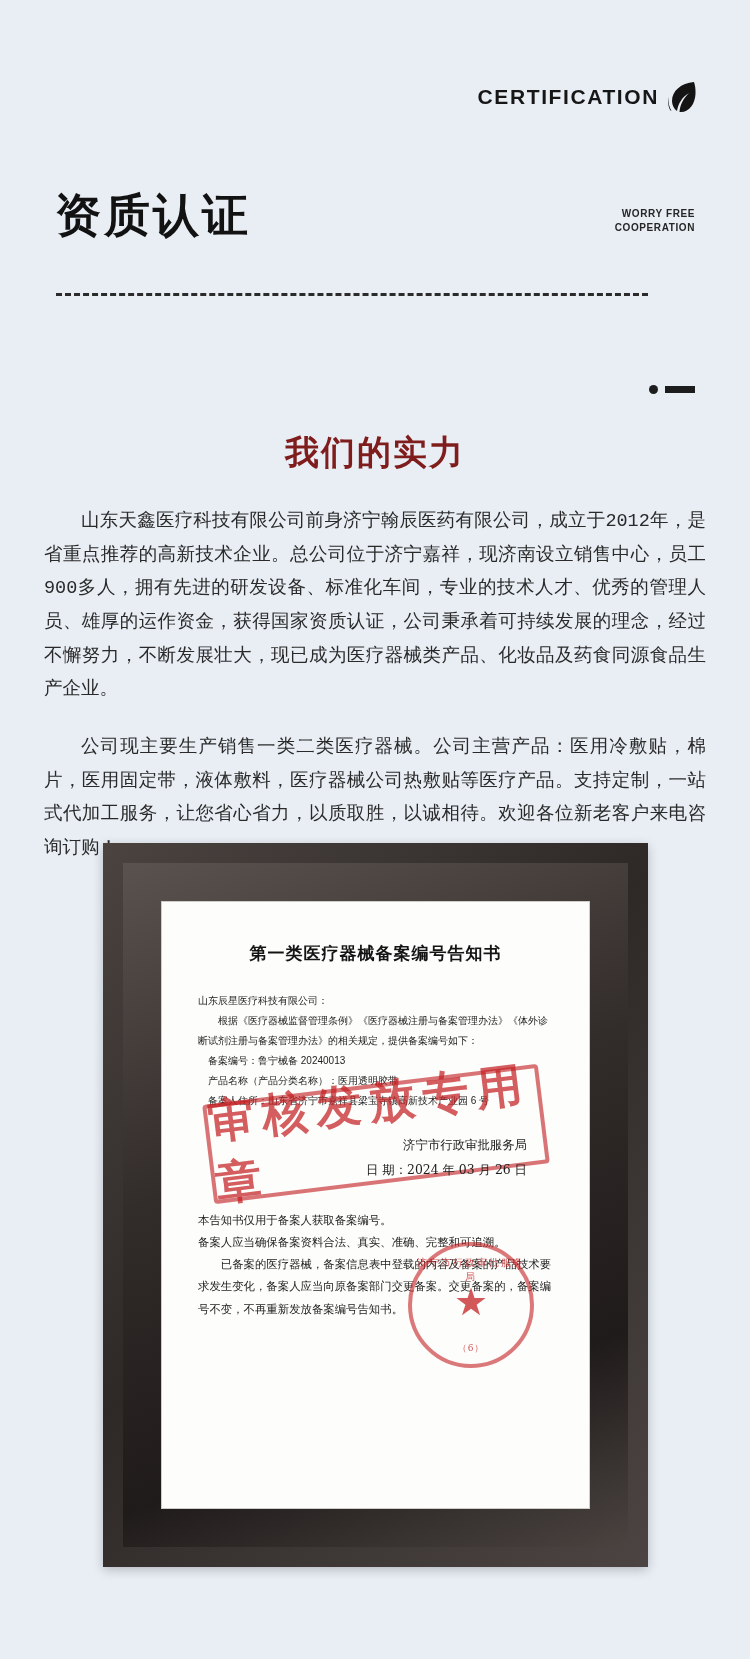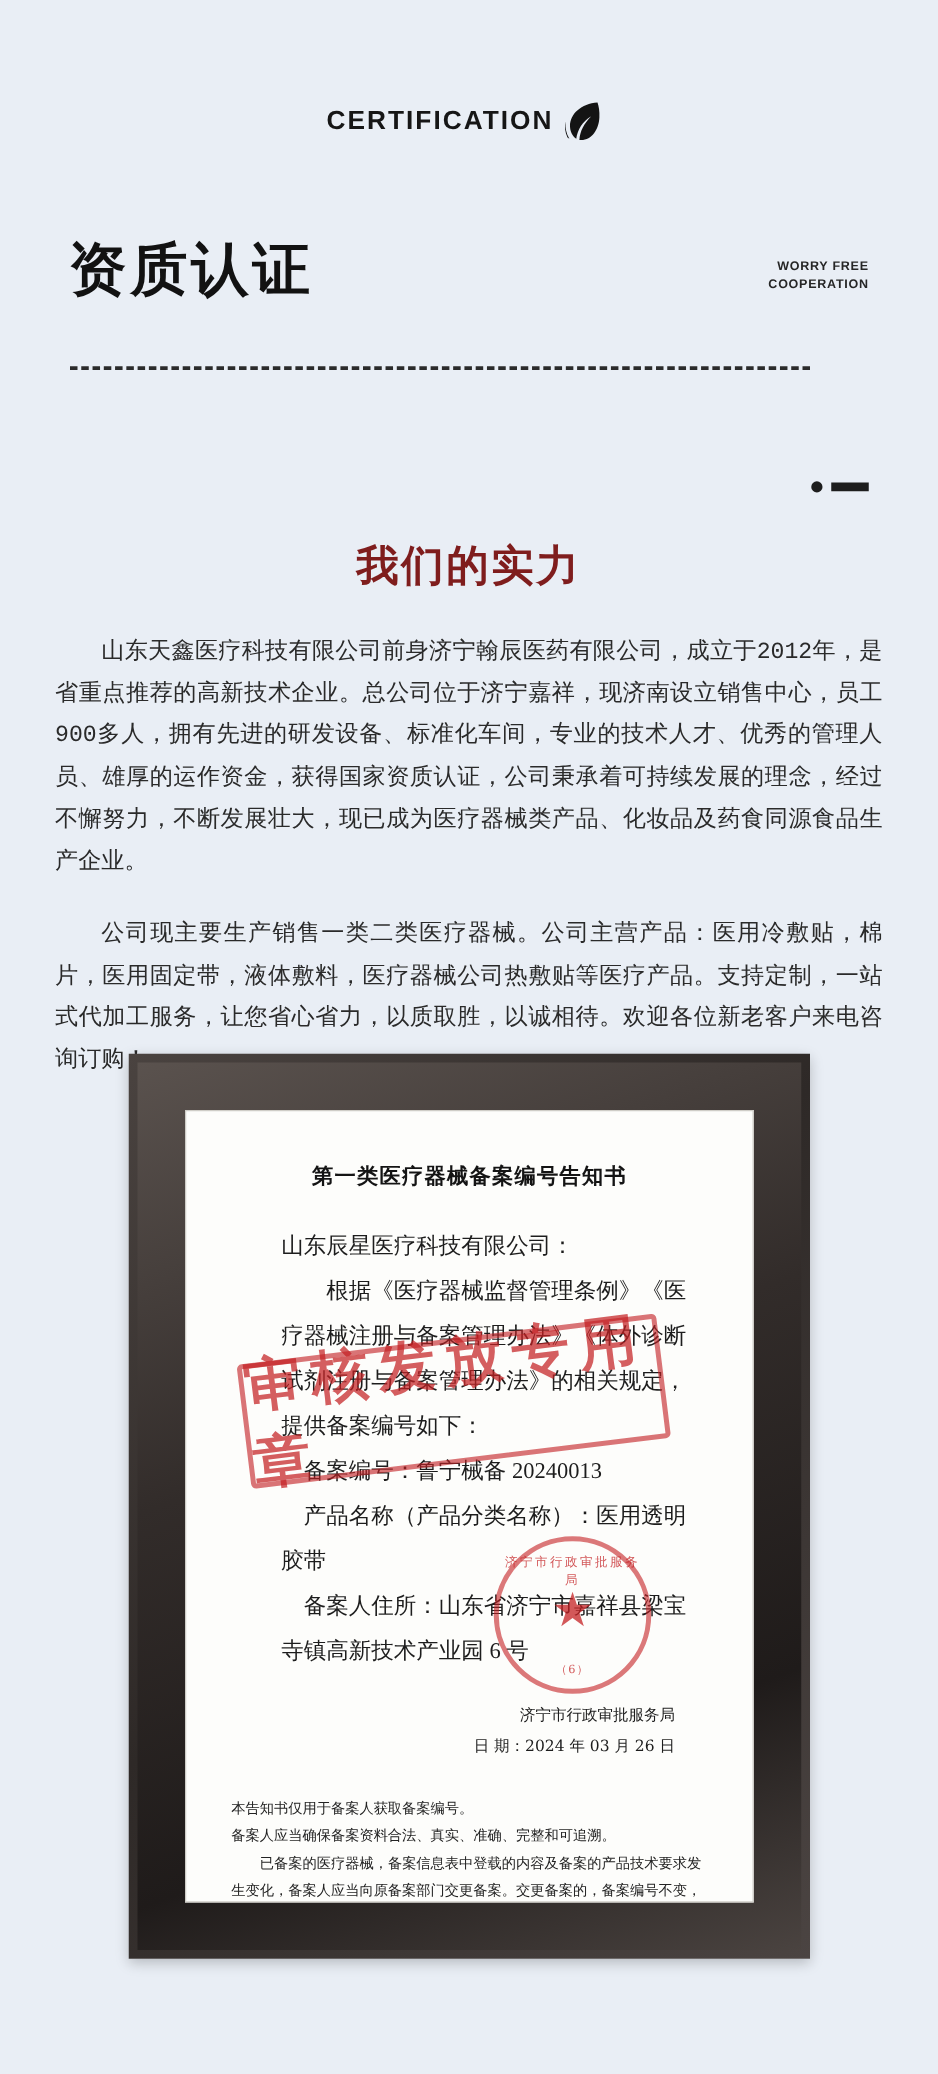--- a/index.html
+++ b/index.html
@@ -21,25 +21,25 @@
     height: 1659px;
     position: relative;
     background: #e9eef5;
   }
 
   
   .header {
     position: absolute;
     top: 72px;
     left: 55px;
-    right: 55px;
+    right: 45px;
     height: 50px;
     display: flex;
     align-items: center;
-    justify-content: center;
+    justify-content: flex-end;
   }
   .header-title {
     font-size: 21px;
     font-weight: bold;
     letter-spacing: 1.6px;
     color: #161616;
   }
   .leaf-logo {
     width: 46px;
     height: 46px;
@@ -142,21 +142,21 @@
     top: 843px;
     left: 103px;
     width: 545px;
     height: 724px;
   }
   .frame-outer {
     width: 100%;
     height: 100%;
     box-sizing: border-box;
     background: linear-gradient(135deg, #4a4340 0%, #2e2927 45%, #4b4442 100%);
-    padding: 7px;
+    padding: 20px;
     box-shadow: 0 3px 10px rgba(0,0,0,0.22);
   }
   .frame-mid {
     width: 100%;
     height: 100%;
     box-sizing: border-box;
     background: linear-gradient(160deg, #5a524e 0%, #322c2a 40%, #1f1b1a 75%, #4a4340 100%);
     padding: 38px;
   }
   .frame-inner {
@@ -173,25 +173,24 @@
   .cert-title {
     text-align: center;
     font-family: "DejaVu Serif", "Liberation Serif", serif;
     font-size: 17px;
     font-weight: bold;
     letter-spacing: 1px;
     color: #141414;
     margin-bottom: 26px;
   }
   .cert-body {
-    font-family: Liberation Serif, serif;
-    font-size: 18px;
+    font-family: Liberation Sans, sans-serif;
+    font-size: 10px;
     line-height: 2.0;
     color: #1d1d1d;
-    margin-left: 40px;
   }
   .cert-body .l-indent {
     text-indent: 2em;
   }
   .cert-body .l-indent1 {
     text-indent: 1em;
   }
 
   .cert-sign {
     margin-top: 22px;

